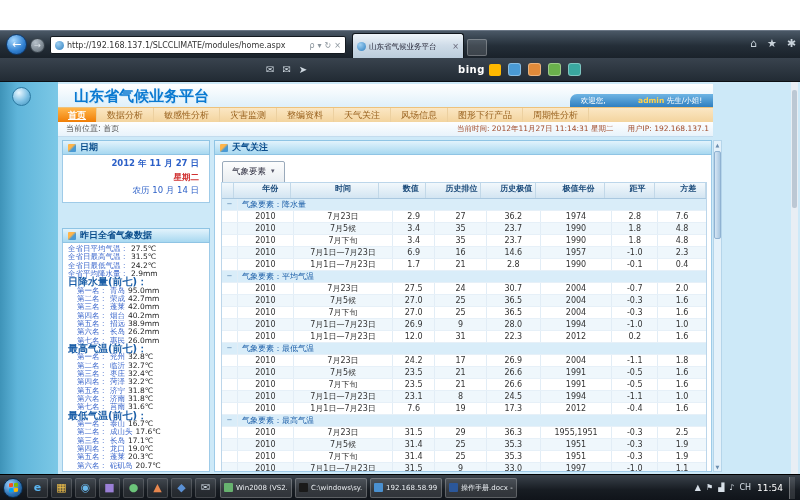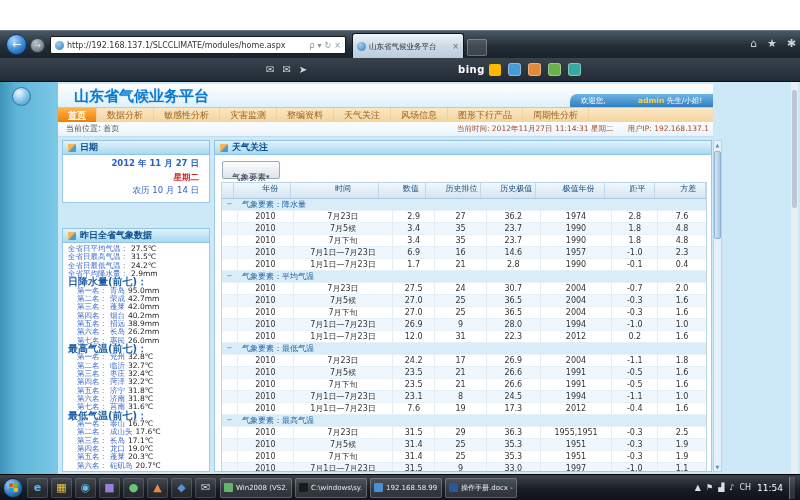--- a/index.html
+++ b/index.html
@@ -60,25 +60,25 @@
 
 
 .w-line{display:flex;gap:3px;line-height:8.3px;font-size:7.5px;padding-left:5px;white-space:nowrap;}
 .w-label{color:#3a66cc;}
 .w-value{color:#222;}
 .w-sec{color:#1c5fa8;font-weight:bold;font-size:10px;line-height:8.6px;padding-left:5px;}
 .w-rank{padding-left:14px;}
 .w-ranklab,.w-station{color:#3a66cc;}
 
 
-.filter-btn{position:absolute;left:7px;top:6px;height:16px;padding:8px 9px;background:linear-gradient(#fdfdfd,#dde4ea);border:1px solid #9aaabb;border-radius:2px;font-size:8.5px;line-height:14px;color:#334;display:flex;align-items:flex-start;}
+.filter-btn{position:absolute;left:7px;top:6px;height:16px;padding:16px 9px;background:linear-gradient(#fdfdfd,#dde4ea);border:1px solid #9aaabb;border-radius:2px;font-size:8.5px;line-height:14px;color:#334;display:flex;gap:5px;align-items:flex-end;}
 .filter-arrow{font-size:7px;color:#556;}
 .grid{position:absolute;left:6px;top:27px;width:486px;background:#fff;border:1px solid #bcd6ea;}
 .t-row{display:flex;height:12px;line-height:11px;font-size:8px;color:#333;border-bottom:1px solid #e6f0f8;background:#fff;}
-.t-head{height:16px;line-height:12px;background:linear-gradient(#f2f8fc,#d3e5f2);font-weight:normal;color:#1a4a7a;border-bottom:1px solid #aac8e0;gap:17px;}
+.t-head{height:16px;line-height:12px;background:linear-gradient(#f2f8fc,#d3e5f2);font-weight:bold;color:#1a4a7a;border-bottom:1px solid #aac8e0;gap:17px;}
 .t-group{background:#d9edf9;color:#1c5fa8;}
 .t-alt{background:#eff7fc;}
 .t-cell{text-align:center;overflow:hidden;white-space:nowrap;border-right:1px solid #e2edf6;}
 .t-head .t-cell{border-right:1px solid #c2d8e8;}
 .c0{width:16px;}.c1{width:56px;}.c2{width:100px;}.c3{width:42px;}.c4{width:52px;}.c5{width:54px;}.c6{width:72px;}.c7{width:46px;}.c8{width:48px;border-right:none;}
 .gtitle{flex:1;text-align:left;padding-left:4px;border-right:none;}
 .gicon{color:#4a7aa8;font-size:7px;}
 
 
 .in-scroll{left:713px;top:58px;width:9px;height:332px;background:#e4f1fa;border:1px solid #b5d5ea;}

